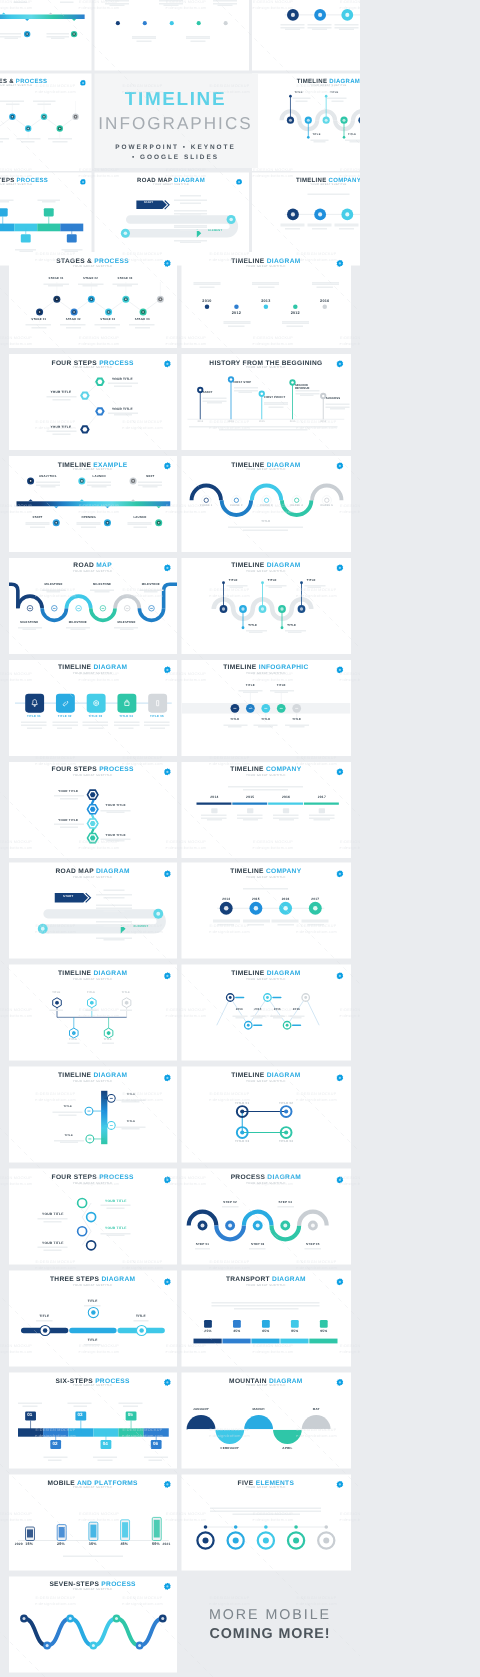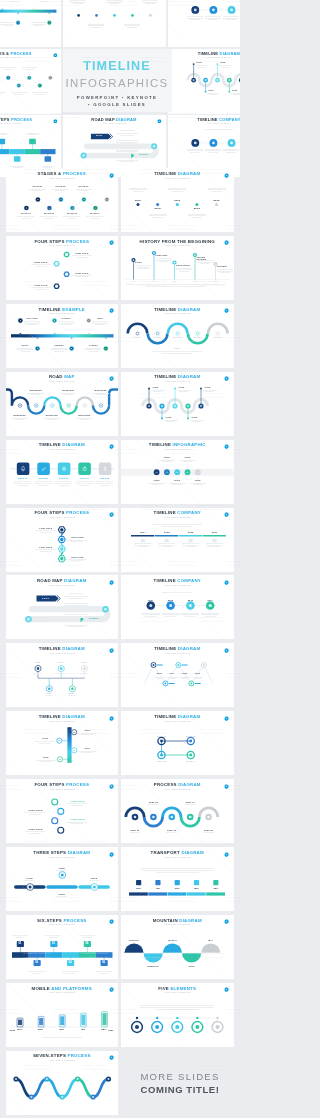--- a/index.html
+++ b/index.html
@@ -1587,22 +1587,22 @@
         </div>
       </div>
     </div>
   <div class="hero" id="hero" style="left: 62.5px; top: 48.5px; width: 109px; height: 63px;">
     <div class="hero-t">TIMELINE</div>
     <div class="hero-s">INFOGRAPHICS</div>
     <div class="hero-g1">POWERPOINT  •  KEYNOTE</div>
     <div class="hero-g2">•  GOOGLE SLIDES</div>
   </div>
   <div class="soon" id="soon" style="left: 120px; top: 1048px; width: 120px; height: 70px;">
-    <div class="soon-1">MORE SLIDES</div>
-    <div class="soon-2">COMING TITLE!</div>
+    <div class="soon-1">MORE MOBILE</div>
+    <div class="soon-2">COMING MORE!</div>
   </div>
   <div class="wmlayer" id="wmlayer">
       <div class="wmtxt" style="left: -20px; top: 0px; width: 56px;">
         <div>E-DESIGN MOCKUP</div>
         <div>e-design-bottom.com</div>
       </div>
       <div class="wmtxt" style="left: 38px; top: 0px; width: 56px;">
         <div>E-DESIGN MOCKUP</div>
         <div>e-design-bottom.com</div>
       </div>

